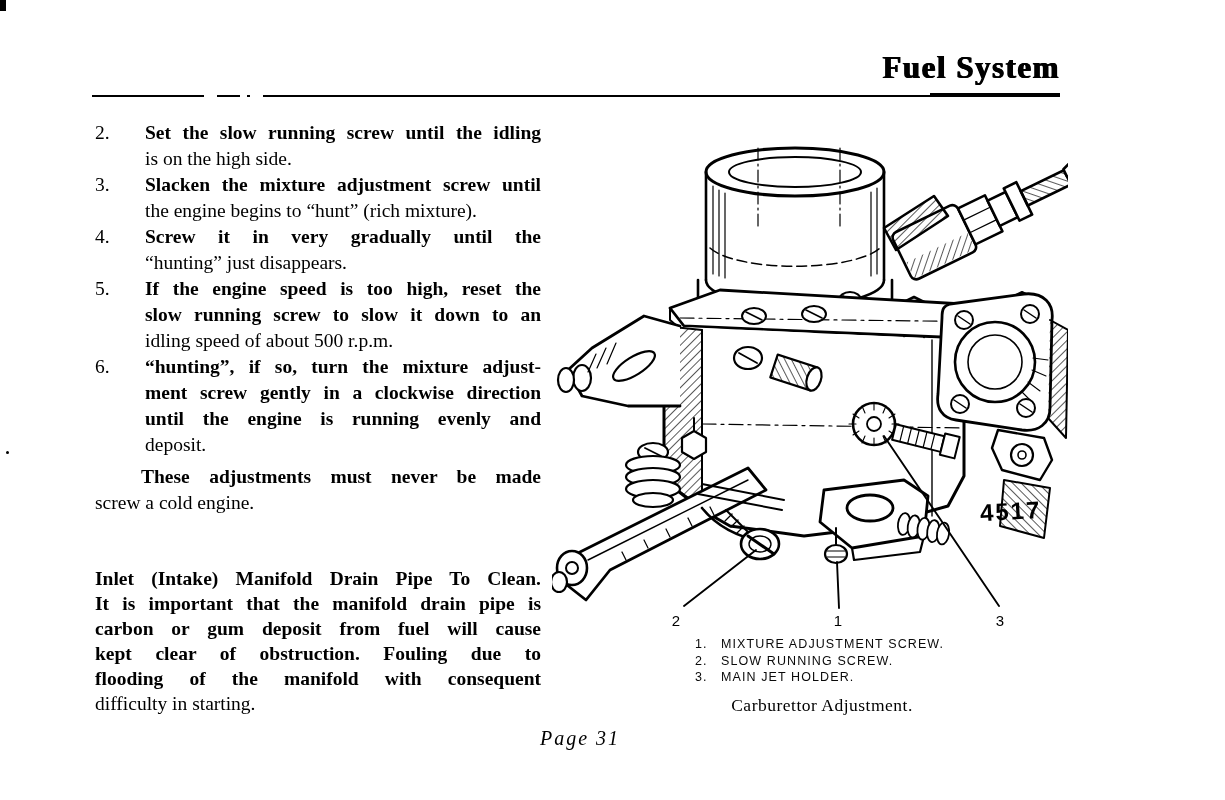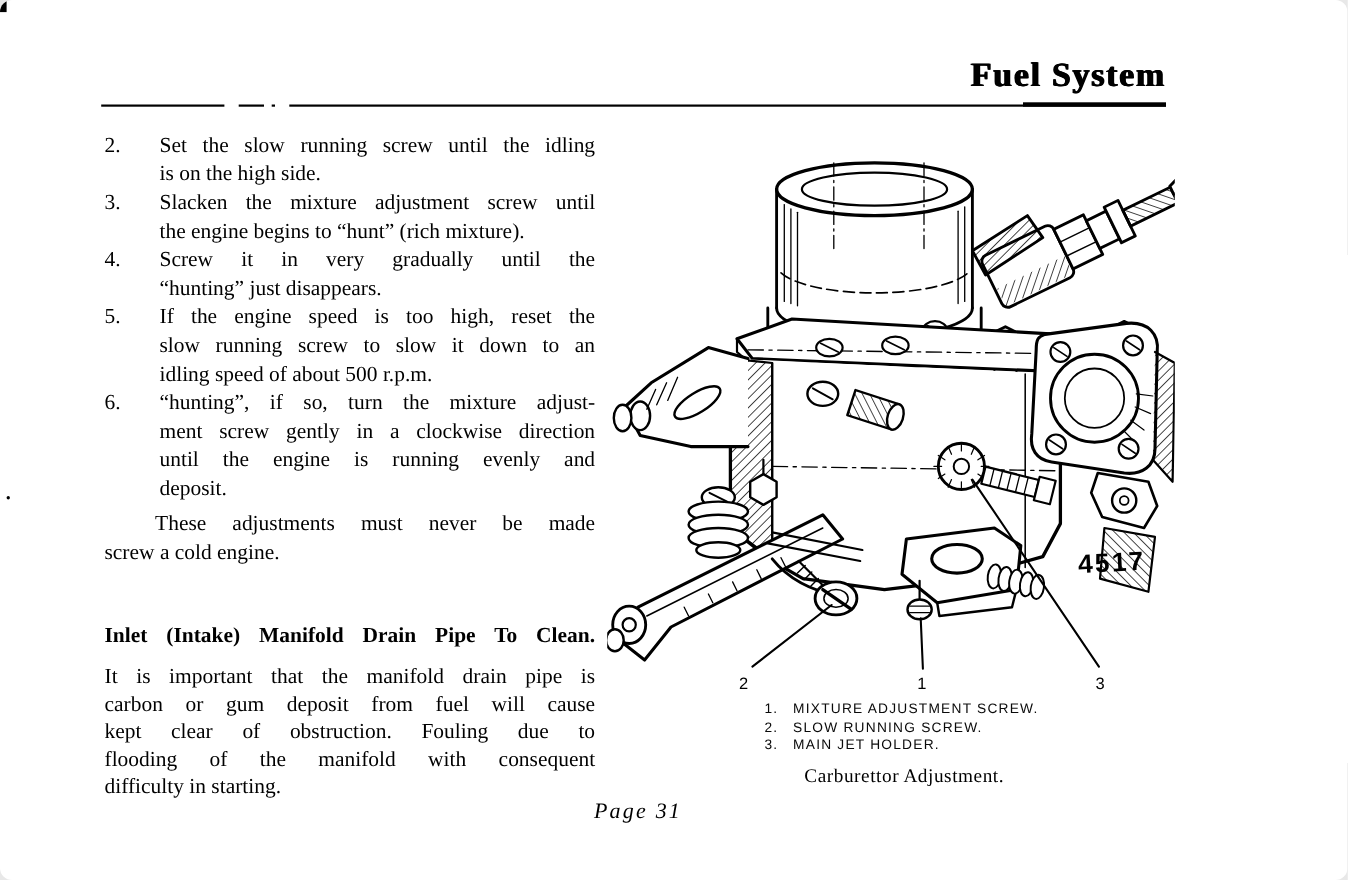--- a/index.html
+++ b/index.html
@@ -1,43 +1,43 @@
 <!DOCTYPE html>
 <html><head>
 <meta charset="utf-8">
 <style>
   html,body{margin:0;padding:0;background:#e8e8e8;}
   #page{position:relative;width:1225px;height:800px;background:#fff;color:#000;
-        font-family:"Liberation Serif",serif;overflow:hidden;border-radius:11px;}
+        font-family:"Liberation Serif",serif;overflow:hidden;}
   
   .corner-mark{position:absolute;left:0;top:0;width:6px;height:11px;background:#000;}
   .speck{position:absolute;left:6px;top:451px;width:3px;height:3px;background:#000;border-radius:50%;}
   
   #header-title{position:absolute;right:165px;top:50px;font-size:31px;font-weight:bold;
                 letter-spacing:1.5px;white-space:nowrap;
                 text-shadow:0.6px 0 0 #000,-0.6px 0 0 #000;}
   .rule{position:absolute;height:2px;background:#000;top:95px;}
   .rule.r1{left:92px;width:112px;}
   .rule.r2{left:217px;width:23px;}
   .rule.rdot{left:247px;width:3px;}
   .rule.r3{left:263px;width:797px;}
   .rule.rthick{left:930px;width:130px;top:93px;height:4px;}
   
   #instructions{position:absolute;left:95px;top:120px;width:446px;
                 font-size:19.5px;line-height:26px;}
   .item{display:flex;}
   .item .num{width:50px;flex:0 0 50px;}
   .item .itext{flex:1;min-width:0;}
-  .jl{text-align:justify;text-align-last:justify;}
+  .jl{text-align:justify;text-align-last:justify;font-weight:bold;}
   .ll{text-align:left;}
   .closing{margin-top:6px;}
   .closing .ind{text-indent:46px;}
   #section{position:absolute;left:95px;top:566px;width:446px;
            font-size:19.5px;line-height:25px;}
-  #section .heading{font-weight:bold;margin-bottom:12px;}
+  #section .heading{font-weight:bold;margin-bottom:0;}
   
   #figure-svg{position:absolute;left:552px;top:108px;}
   #legend{position:absolute;left:695px;top:636px;font-family:"Liberation Sans",sans-serif;
           font-size:12.5px;letter-spacing:1.1px;line-height:16.5px;color:#0a0a0a;}
   .legend-row{display:flex;}
   .legend-row .lnum{width:26px;flex:0 0 26px;}
   #caption{position:absolute;left:652px;top:695px;width:340px;text-align:center;
            font-weight:normal;font-size:17.5px;letter-spacing:0.5px;}
   #page-number{position:absolute;left:495px;top:727px;width:170px;text-align:center;
                font-style:italic;font-size:20px;letter-spacing:2px;}

